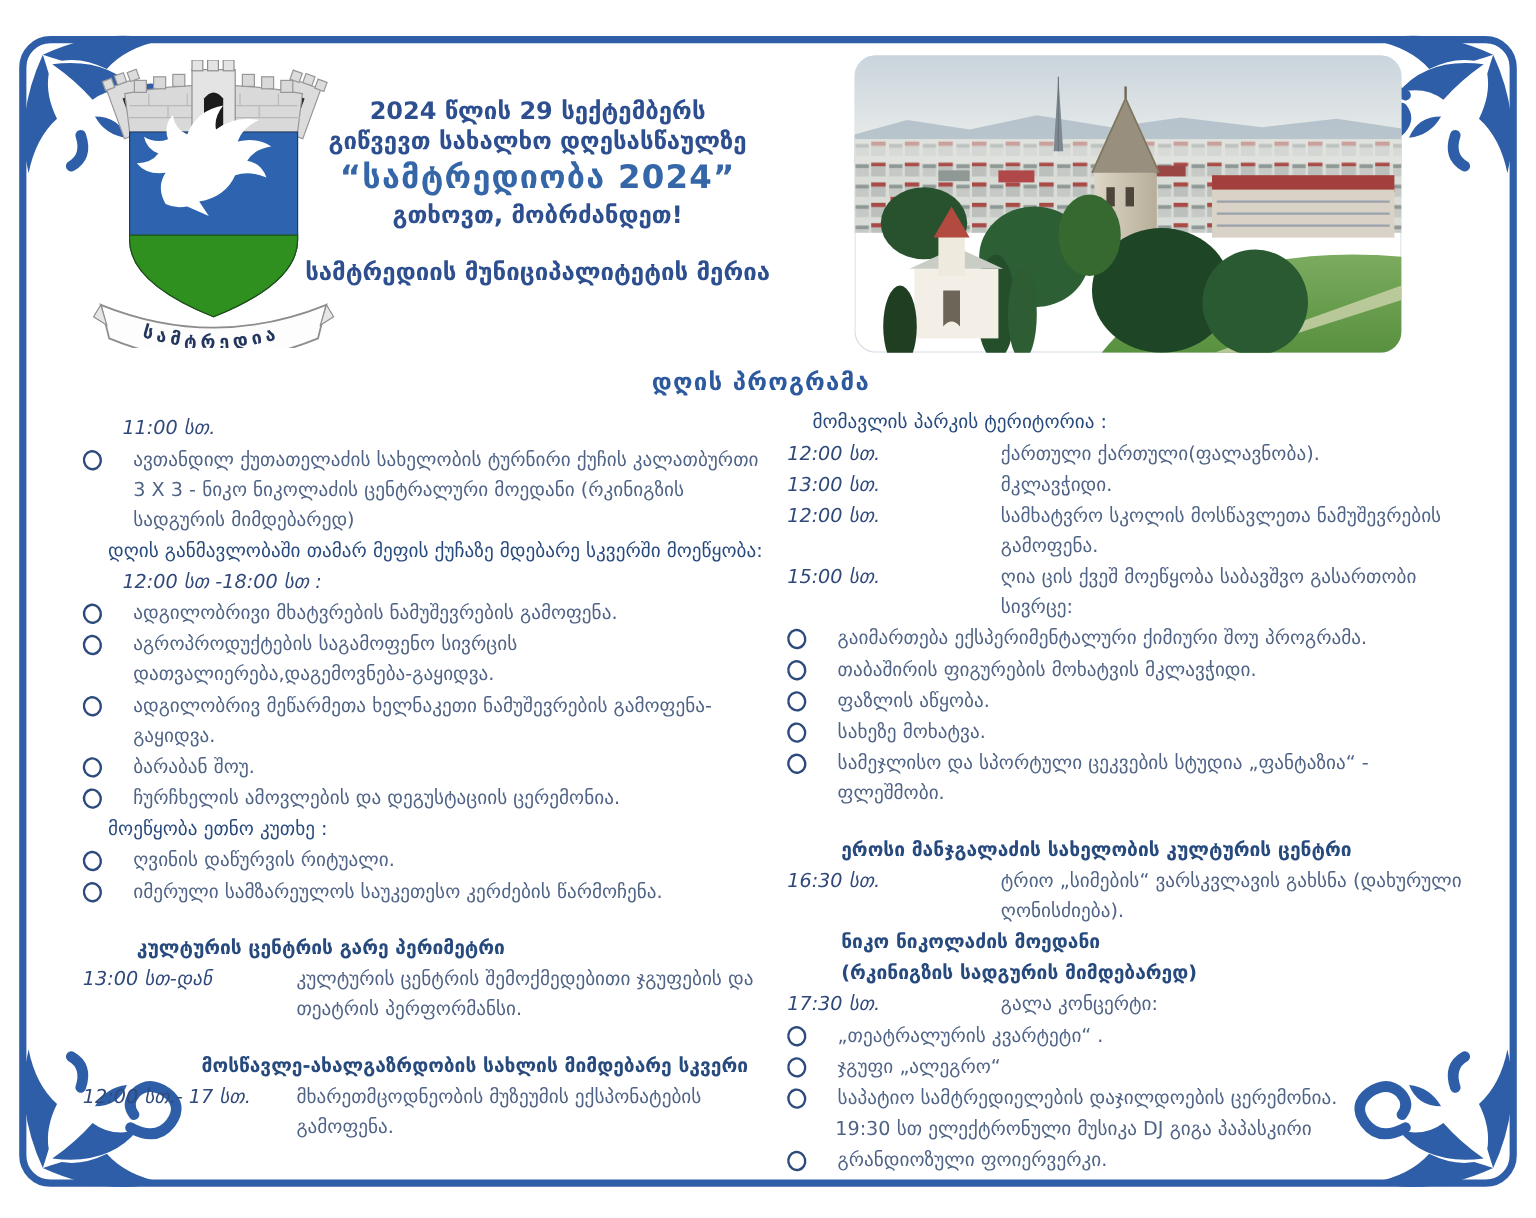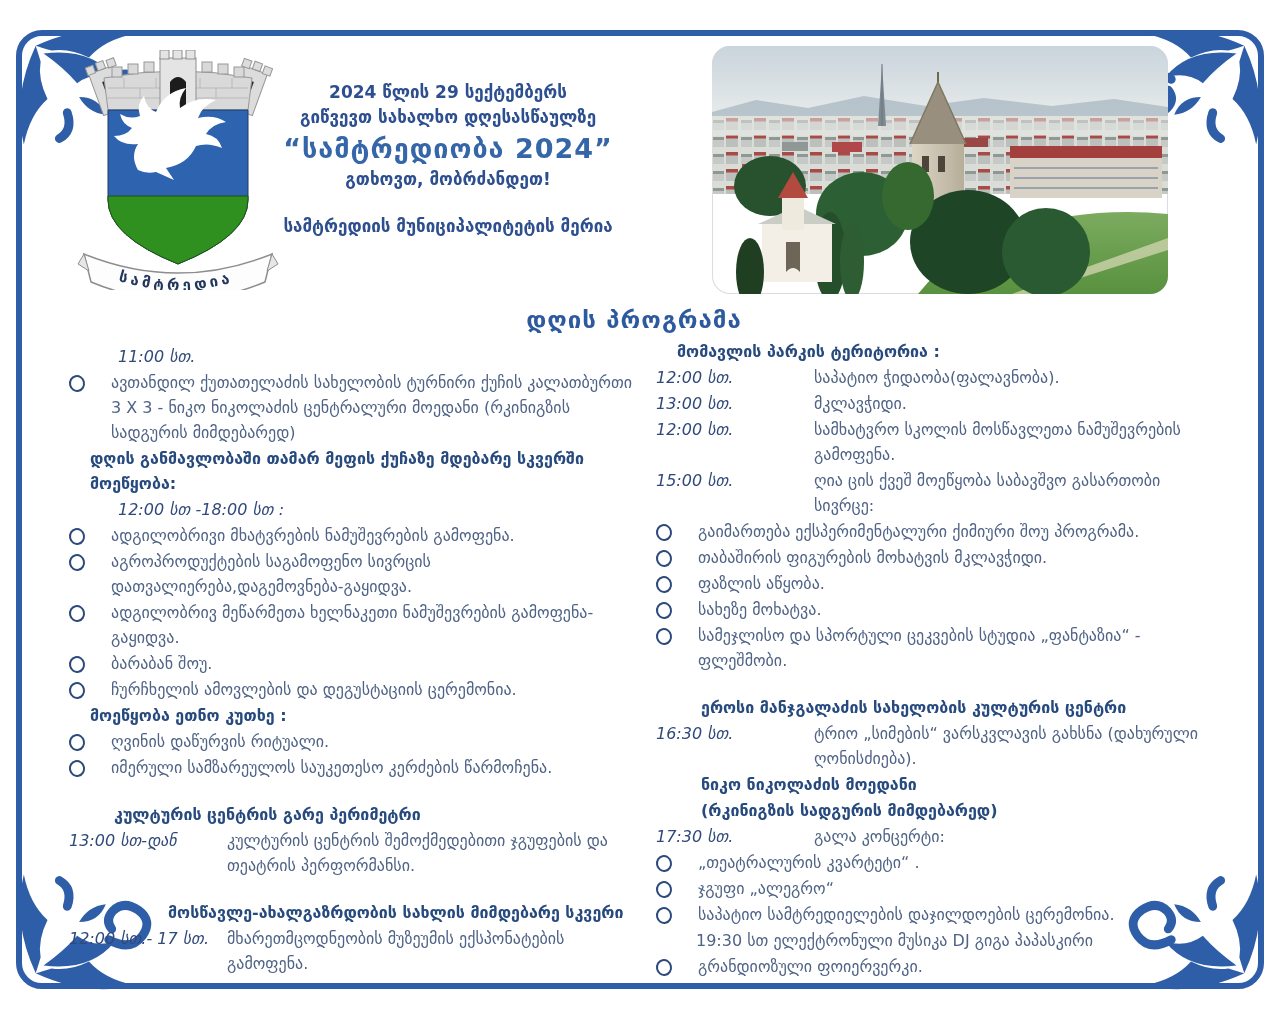--- a/index.html
+++ b/index.html
@@ -25,43 +25,43 @@
   
   .emblem{position:absolute;left:76px;top:50px;width:204px;height:240px;}
 
   
   .photo{position:absolute;left:712px;top:46px;width:456px;height:248px;
          border-radius:18px;overflow:hidden;box-shadow:0 0 0 1px #d8dde4 inset;}
 
   
   .hdr{position:absolute;left:248px;top:80px;width:400px;text-align:center;color:#2d4f8f;}
   .hdr div{white-space:nowrap;font-weight:bold;}
-  .h-s{font-size:17px;line-height:25px;}
+  .h-s{font-size:20px;line-height:25px;}
   .h-big{font-size:27px;line-height:34px;color:#3566a8;letter-spacing:1px;margin:2px 6px 1px;}
   .h-gap{height:22px;}
 
   
   .ptitle{position:absolute;left:0;right:12px;top:306px;text-align:center;
-          font-size:24px;font-weight:bold;color:var(--title);letter-spacing:1px;}
+          font-size:20px;font-weight:bold;color:var(--title);letter-spacing:1px;}
   .pcol{position:absolute;font-size:16px;line-height:25px;color:var(--body);}
   .col-left{left:66px;top:344px;width:578px;}
   .col-right{left:653px;top:339px;width:566px;}
 
   .pi{margin:0 0 1px 0;}
-  .pi-time{font-style:italic;color:var(--time);margin-left:52px;}
-  .pi-bold{font-weight:bold;color:var(--navy);margin-left:24px;}
+  .pi-time{font-style:italic;color:var(--time);margin-left:36px;}
+  .pi-bold{font-weight:normal;color:var(--navy);margin-left:24px;}
   .pi-venue{font-weight:bold;color:var(--navy);margin-left:48px;white-space:nowrap;}
   .pi-venue2{font-weight:bold;color:var(--navy);margin-left:102px;white-space:nowrap;}
   .pi-plain{margin-left:43px;}
   .pi-gap{height:20px;}
   .pi-bullet{display:flex;}
   .blt{flex:none;width:12px;height:13px;border:2px solid #2c4a7c;border-radius:50%;
        margin:5px 26px 0 3px;transform:rotate(-12deg);}
   .bx{flex:1;}
-  .pi-row{display:flex;}
+  .pi-row{display:flex;gap:20px;}
   .rt{flex:none;width:158px;font-style:italic;color:var(--time);margin-left:3px;}
   .rx{flex:1;}
 </style>
 </head>
 <body>
 
 <div class="canvas">
 
   <div class="frame"></div>
 
@@ -295,21 +295,21 @@
       <div class="pi pi-venue2">მოსწავლე-ახალგაზრდობის სახლის მიმდებარე სკვერი</div>
       <div class="pi pi-row">
         <span class="rt">12:00 სთ.- 17 სთ.</span>
         <span class="rx">მხარეთმცოდნეობის მუზეუმის ექსპონატების გამოფენა.</span>
       </div>
     </div>
   <div class="pcol col-right" id="col-right">
       <div class="pi pi-bold">მომავლის პარკის ტერიტორია :</div>
       <div class="pi pi-row">
         <span class="rt">12:00 სთ.</span>
-        <span class="rx">საპატიო ჭიდაობა(ფალავნობა).</span>
+        <span class="rx">ქართული ქართული(ფალავნობა).</span>
       </div>
       <div class="pi pi-row">
         <span class="rt">13:00 სთ.</span>
         <span class="rx">მკლავჭიდი.</span>
       </div>
       <div class="pi pi-row">
         <span class="rt">12:00 სთ.</span>
         <span class="rx">სამხატვრო სკოლის მოსწავლეთა ნამუშევრების გამოფენა.</span>
       </div>
       <div class="pi pi-row">

